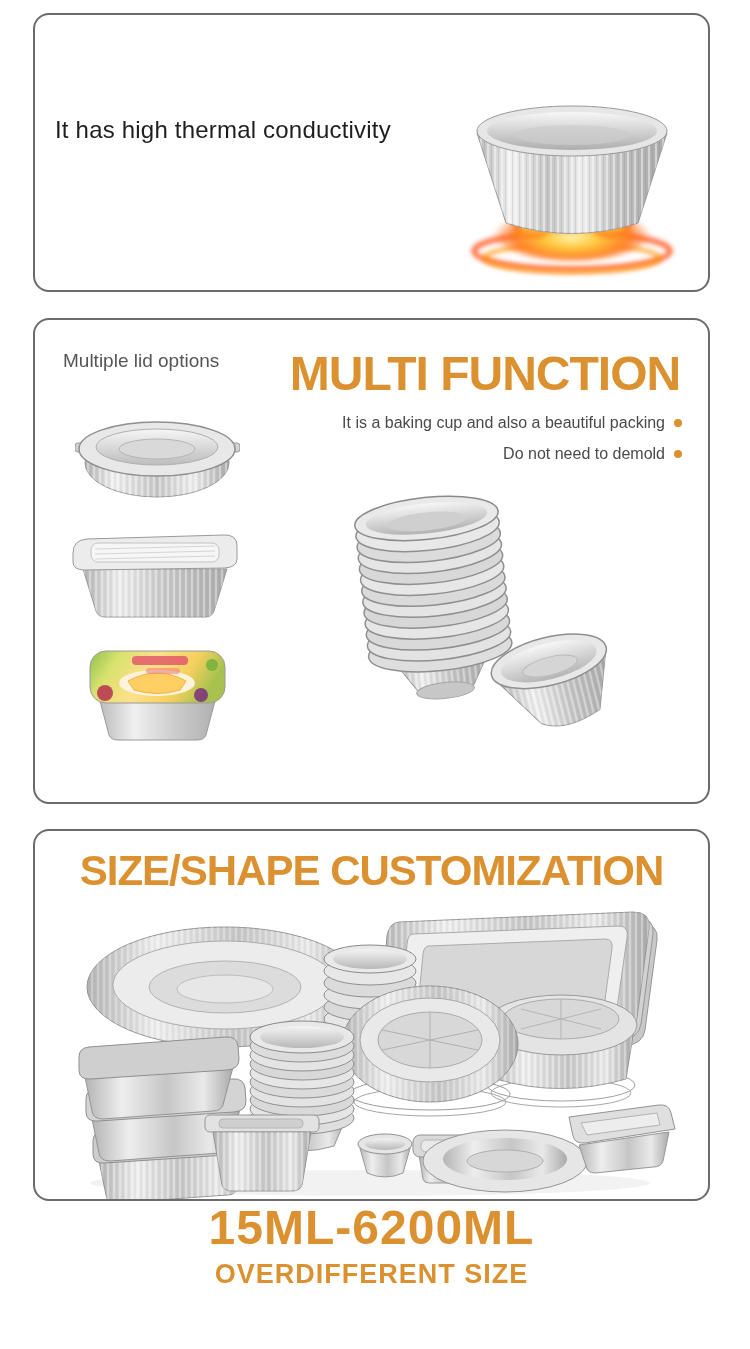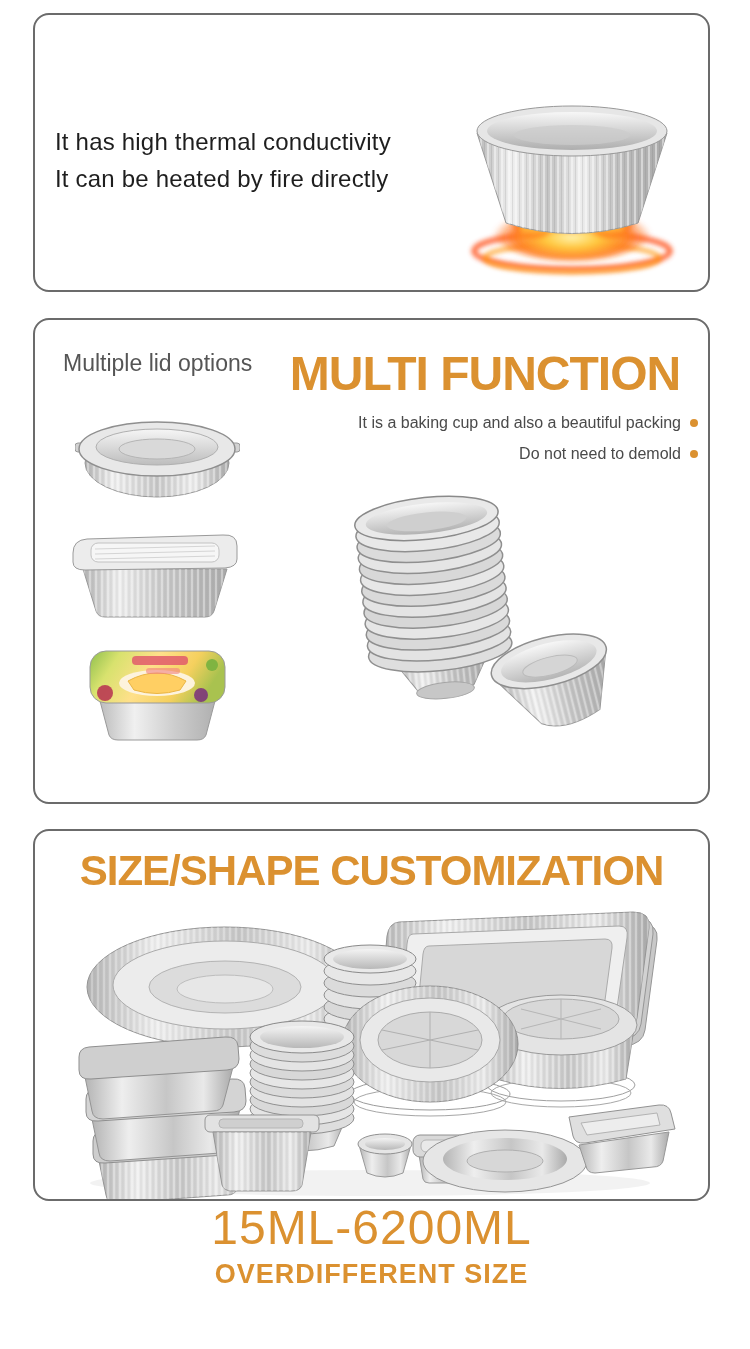--- a/index.html
+++ b/index.html
@@ -16,31 +16,31 @@
   }
   .card{
     position:absolute;left:33px;width:677px;background:#ffffff;
     border:2px solid var(--card-border);border-radius:16px;
   }
   #card-thermal{top:13px;height:279px;}
   #card-multi{top:318px;height:486px;}
   #card-size{top:829px;height:372px;}
 
   .thermal-text{
-    position:absolute;left:20px;top:108px;
+    position:absolute;left:20px;top:96px;
     font-size:24px;line-height:37px;color:var(--text-primary);letter-spacing:.2px;
   }
   .fire-img{position:absolute;right:16px;top:66px;width:240px;height:202px;}
 
-  .side-label{position:absolute;left:28px;top:30px;font-size:23px;color:var(--text-muted);}
+  .side-label{position:absolute;left:28px;top:30px;font-size:19px;color:var(--text-muted);}
   .mf-title{
     position:absolute;left:243px;right:16px;top:26px;text-align:center;
     font-size:48px;font-weight:bold;color:var(--accent);letter-spacing:-1px;white-space:nowrap;
   }
-  .bullets{position:absolute;right:10px;top:94px;}
+  .bullets{position:absolute;right:26px;top:94px;}
   .bullet-row{
     display:flex;align-items:center;justify-content:flex-end;gap:9px;
     margin-bottom:13px;font-size:16px;color:#4a4a4a;
   }
   .bullet-dot{width:8px;height:8px;border-radius:50%;background:var(--accent);flex:0 0 auto;}
 
   .img-box{position:absolute;}
   .img-box svg{width:100%;height:100%;display:block;}
   #img-round-pan{left:40px;top:85px;width:165px;height:100px;}
   #img-rect-box{left:30px;top:203px;width:180px;height:100px;}
@@ -48,36 +48,35 @@
   #img-cup-stack{left:318px;top:170px;width:165px;height:228px;}
   #img-single-cup{left:450px;top:286px;width:132px;height:138px;}
 
   .sc-title{
     position:absolute;left:0;right:0;top:16px;text-align:center;
     font-size:42px;font-weight:bold;color:var(--accent);letter-spacing:-1px;white-space:nowrap;
   }
   #img-collage{left:30px;top:76px;width:617px;height:292px;}
   .sc-range{
     position:absolute;left:0;right:0;top:369px;text-align:center;
-    font-size:48px;font-weight:normal;color:var(--accent);letter-spacing:1px;
+    font-size:48px;font-weight:bold;color:var(--accent);letter-spacing:1px;
   }
   .sc-sizes{
     position:absolute;left:0;right:0;top:428px;display:flex;justify-content:center;
     align-items:baseline;color:var(--accent);font-weight:bold;
   }
   .sc-sizes .small{font-size:27px;letter-spacing:1px;}
   .sc-sizes .big{font-size:46px;}
 </style>
 </head>
 <body>
 
 <section class="card" id="card-thermal">
   <div class="thermal-text">
     <div>It has high thermal conductivity</div>
-    <div>It can be heated by fire directly</div>
   </div>
   <div class="fire-img img-box">
     <svg viewBox="0 0 240 202" xmlns="http://www.w3.org/2000/svg">
       <defs>
         <linearGradient id="fcup" x1="0" y1="0" x2="1" y2="0">
           <stop offset="0" stop-color="#b9b9b9"></stop>
             <stop offset=".18" stop-color="#f2f2f2"></stop>
           <stop offset=".38" stop-color="#c6c6c6"></stop>
             <stop offset=".55" stop-color="#efefef"></stop>
           <stop offset=".75" stop-color="#bfbfbf"></stop>

